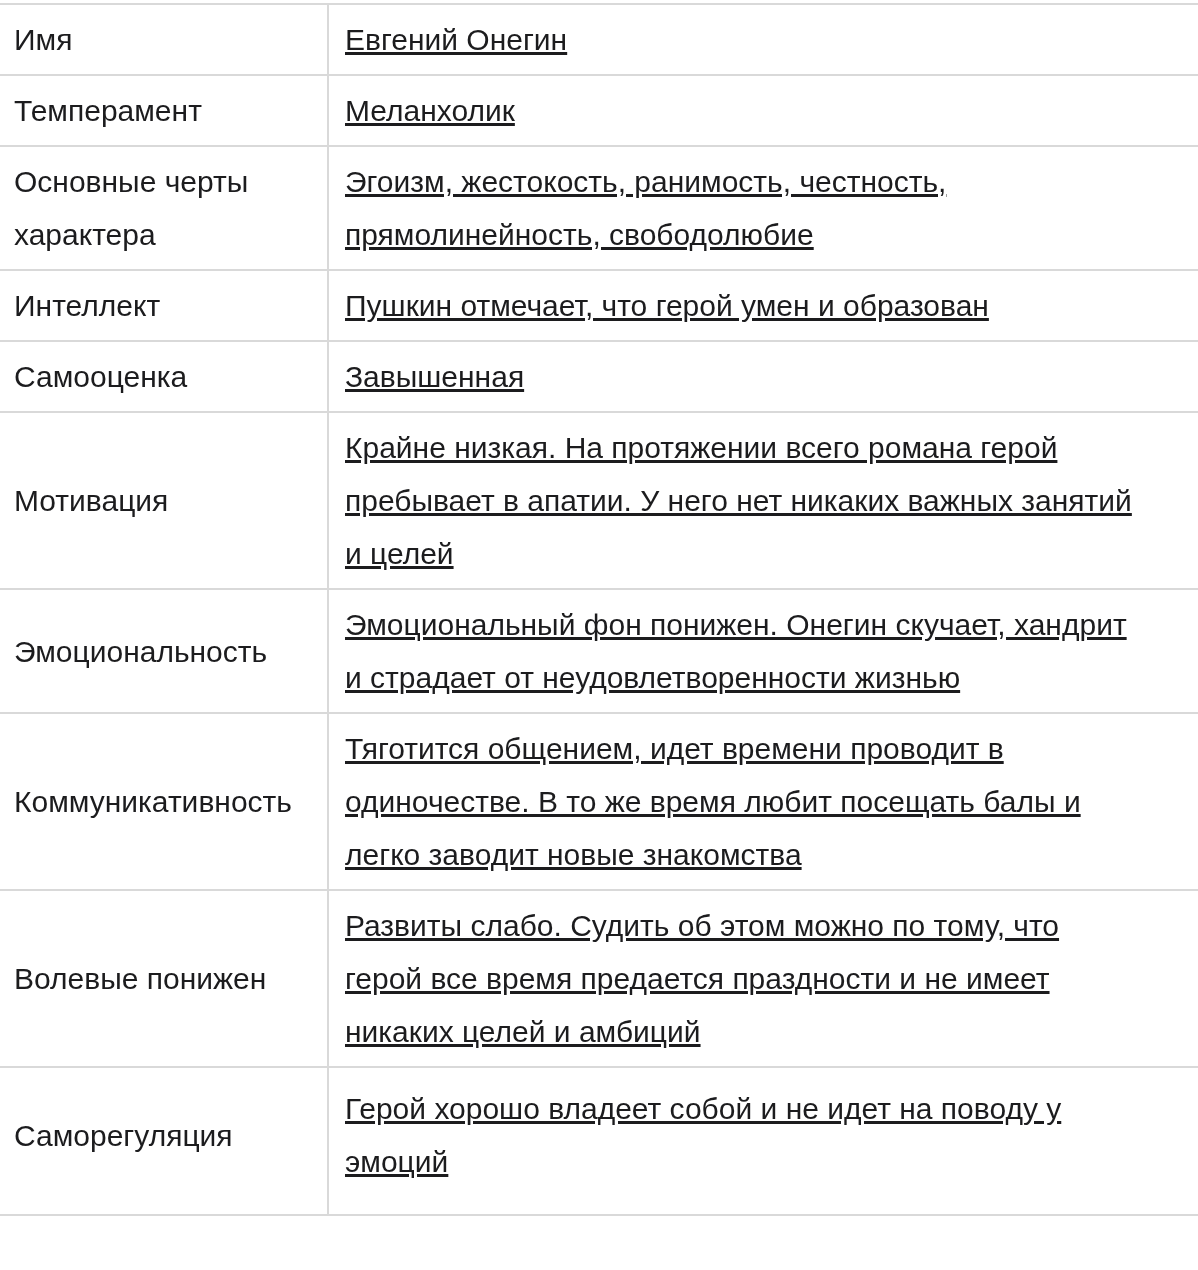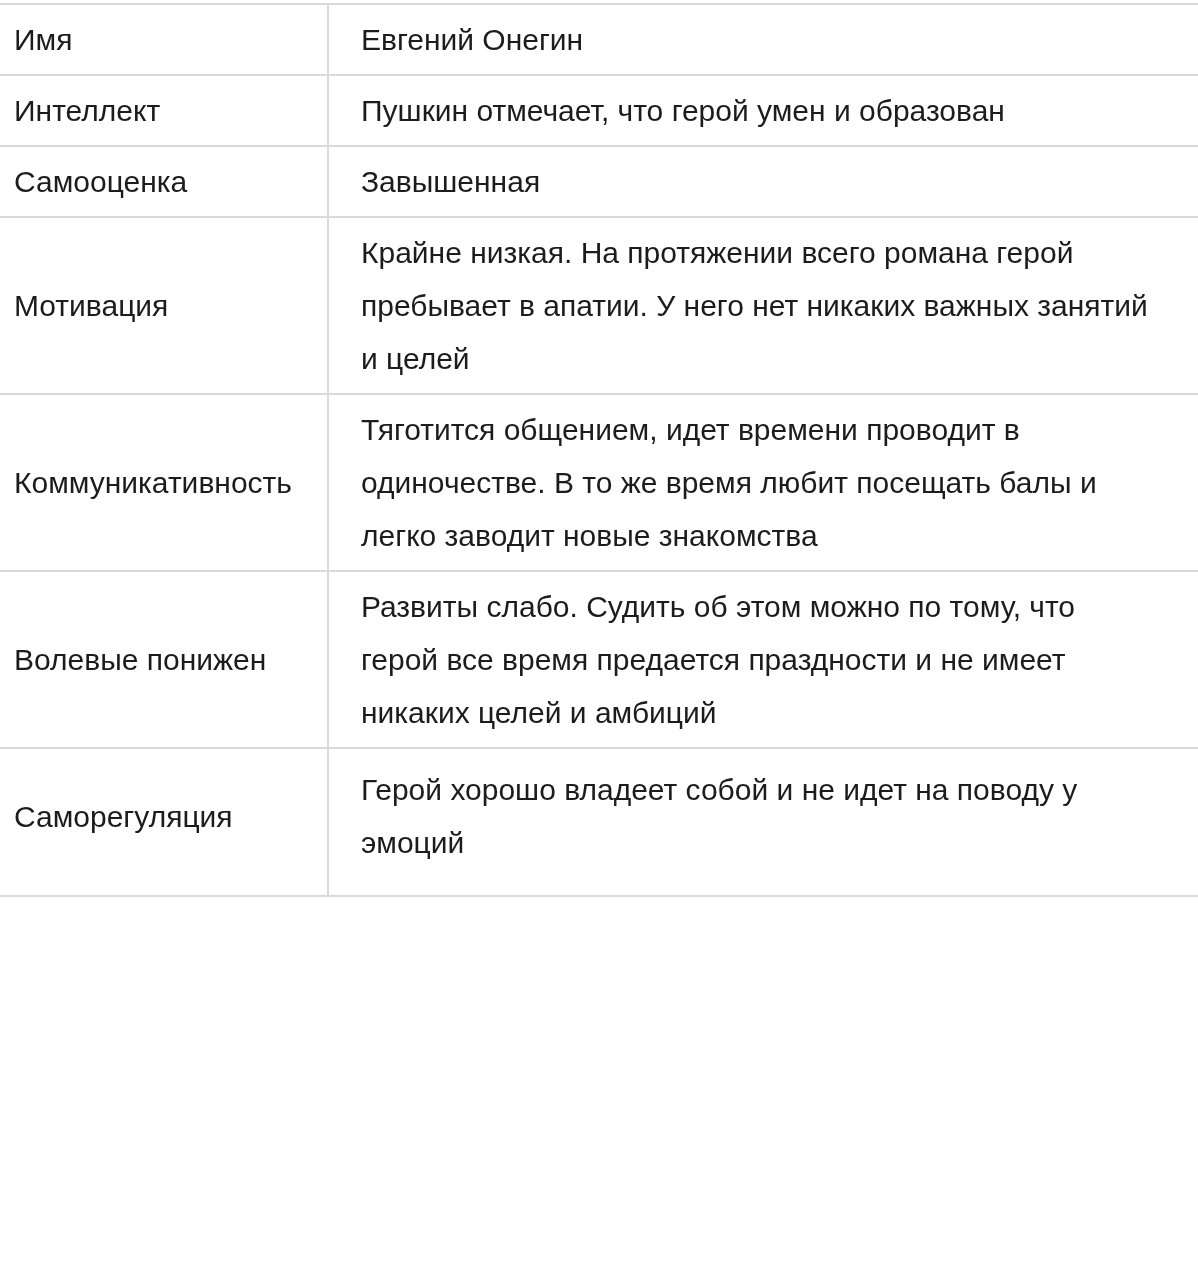--- a/index.html
+++ b/index.html
@@ -29,23 +29,24 @@
     border-bottom:2px solid var(--border);
     padding:8px 0;
   }
   td.label-cell{
     border-right:2px solid var(--border);
     padding-left:14px;
     padding-right:12px;
     white-space:normal;
   }
   td.value-cell{
-    padding-left:32px;
+    padding-left:16px;
     padding-right:6px;
     white-space:pre-line;
+    text-decoration:underline;
   }
   tr:last-child td{
     padding-top:14px;
     padding-bottom:26px; 
   }
 </style>
 </head>
 <body>
 
 <div class="page">
@@ -54,39 +55,53 @@
       <col class="c-label">
       <col class="c-value">
     </colgroup>
     <tbody>
   <tr>
     <td class="label-cell">Имя</td>
     <td class="value-cell">Евгений Онегин</td>
   </tr>
 
 
+  <tr>
+    <td class="label-cell">Темперамент</td>
+    <td class="value-cell">Меланхолик</td>
+  </tr>
 
+  <tr>
+    <td class="label-cell">Основные черты характера</td>
+    <td class="value-cell">Эгоизм, жестокость, ранимость, честность,
+прямолинейность, свободолюбие</td>
+  </tr>
 
   <tr>
     <td class="label-cell">Интеллект</td>
     <td class="value-cell">Пушкин отмечает, что герой умен и образован</td>
   </tr>
 
   <tr>
     <td class="label-cell">Самооценка</td>
     <td class="value-cell">Завышенная</td>
   </tr>
 
   <tr>
     <td class="label-cell">Мотивация</td>
     <td class="value-cell">Крайне низкая. На протяжении всего романа герой
 пребывает в апатии. У него нет никаких важных занятий
 и целей</td>
   </tr>
 
+  <tr>
+    <td class="label-cell">Эмоциональность</td>
+    <td class="value-cell">Эмоциональный фон понижен. Онегин скучает, хандрит
+и страдает от неудовлетворенности жизнью</td>
+  </tr>
 
   <tr>
     <td class="label-cell">Коммуникативность</td>
     <td class="value-cell">Тяготится общением, идет времени проводит в
 одиночестве. В то же время любит посещать балы и
 легко заводит новые знакомства</td>
   </tr>
 
   <tr>
     <td class="label-cell">Волевые понижен</td>

